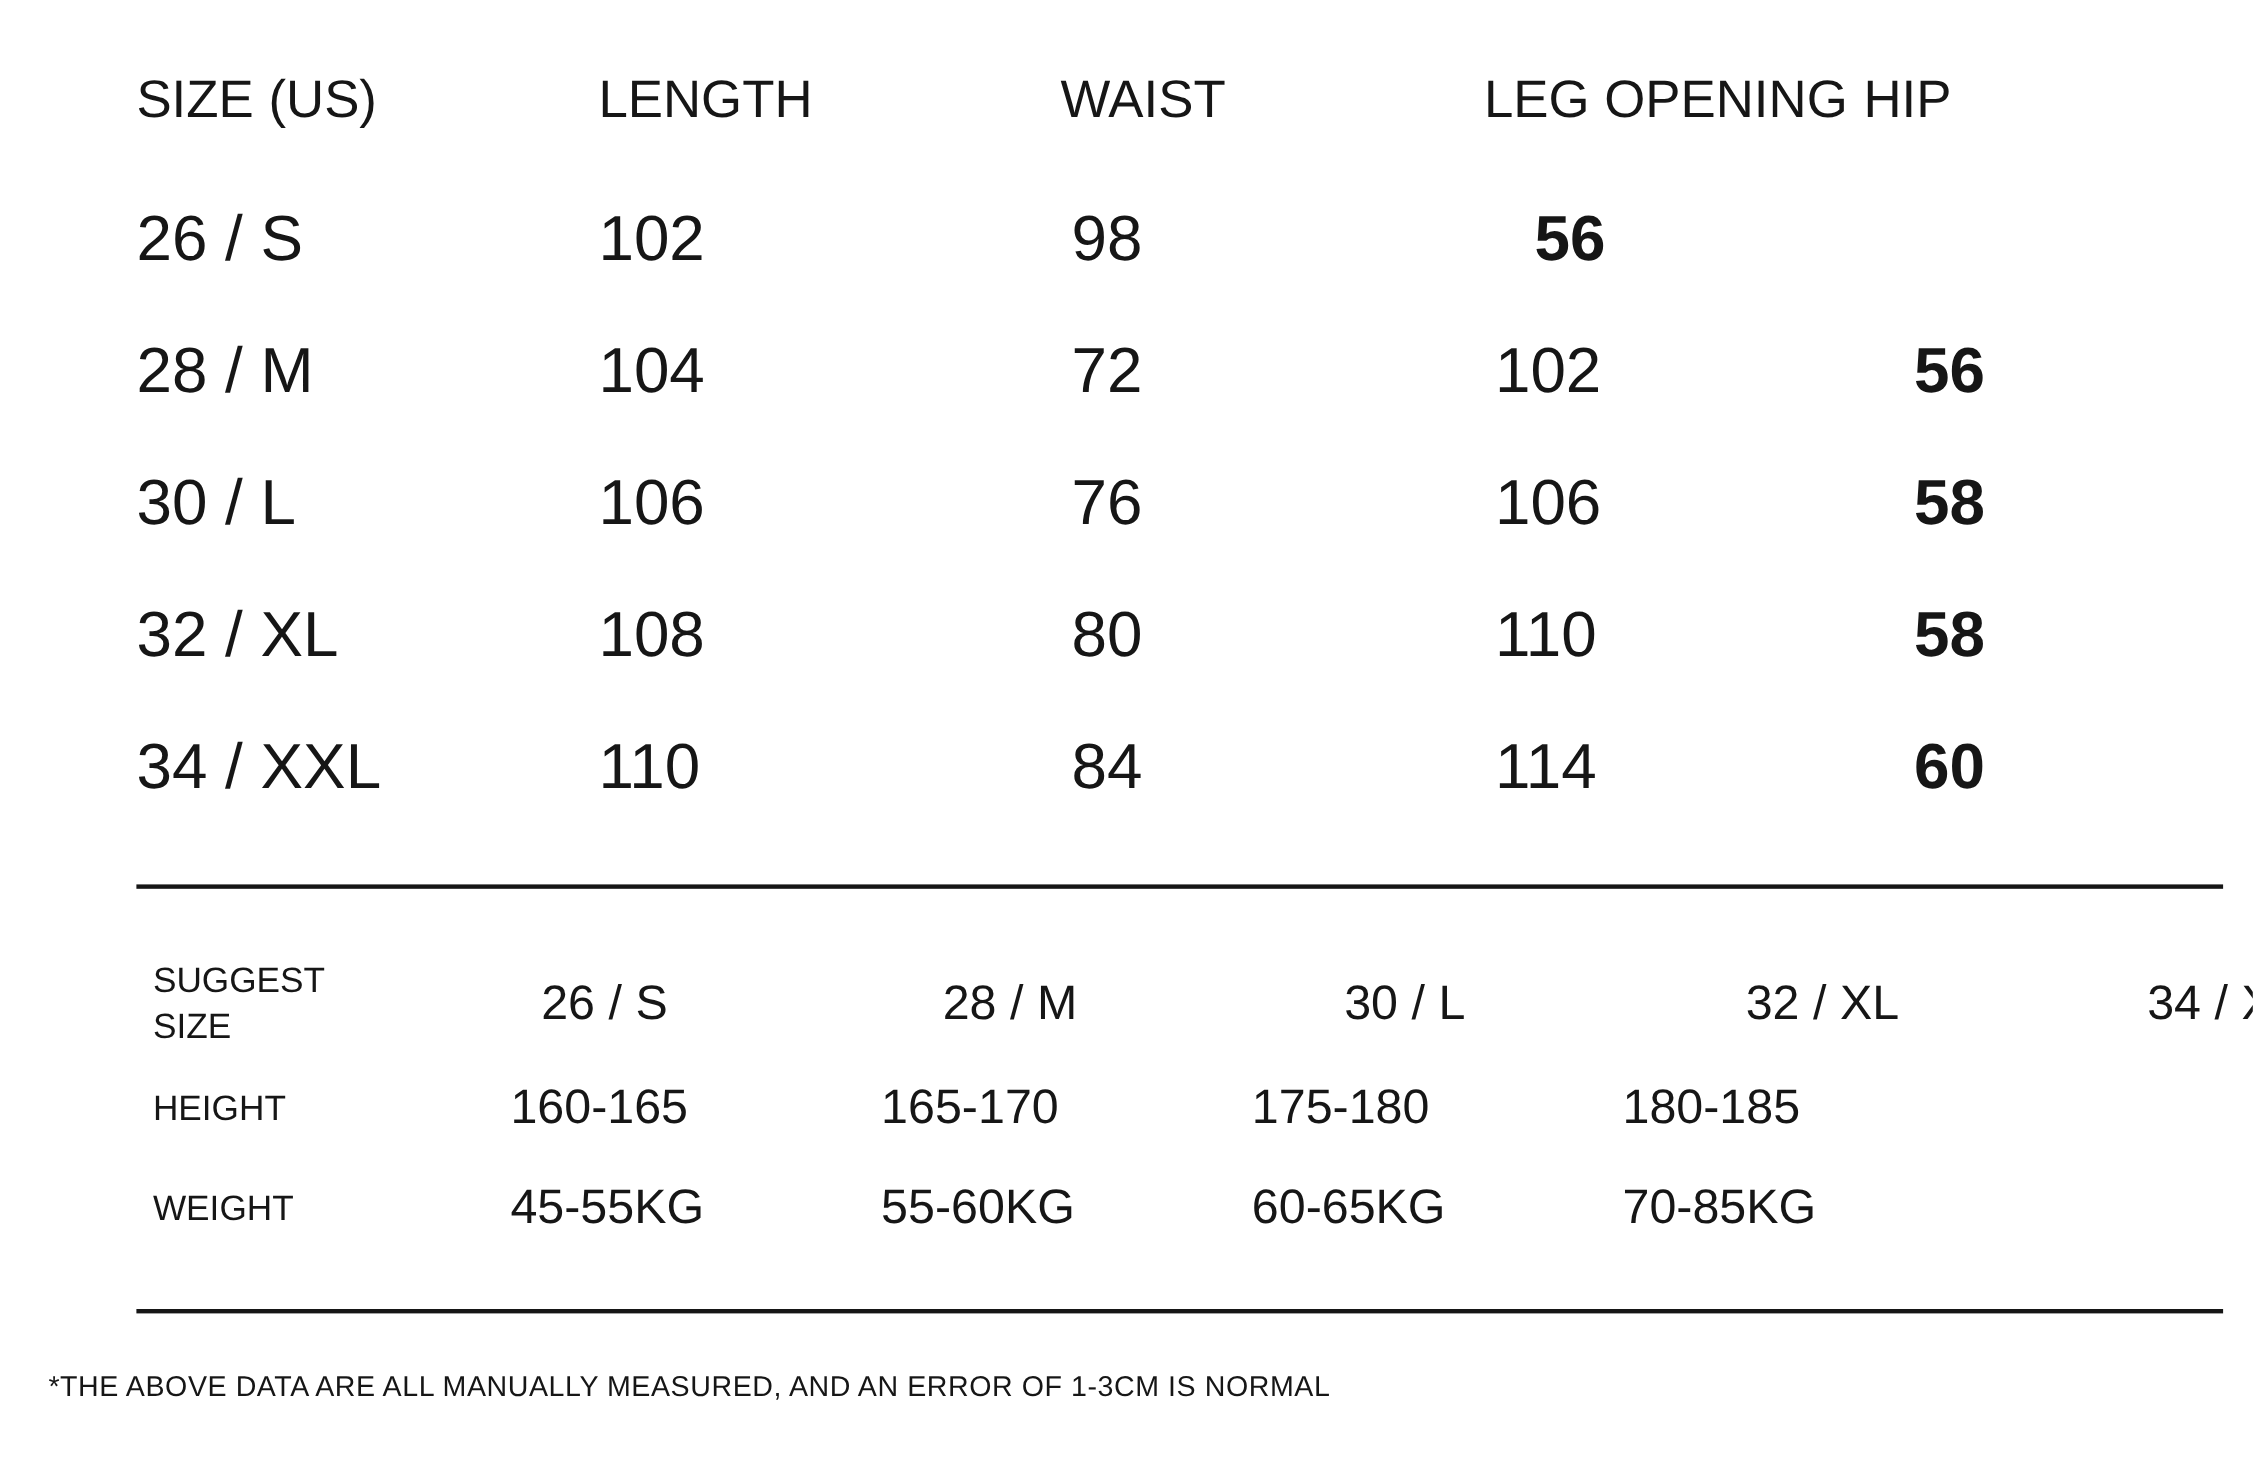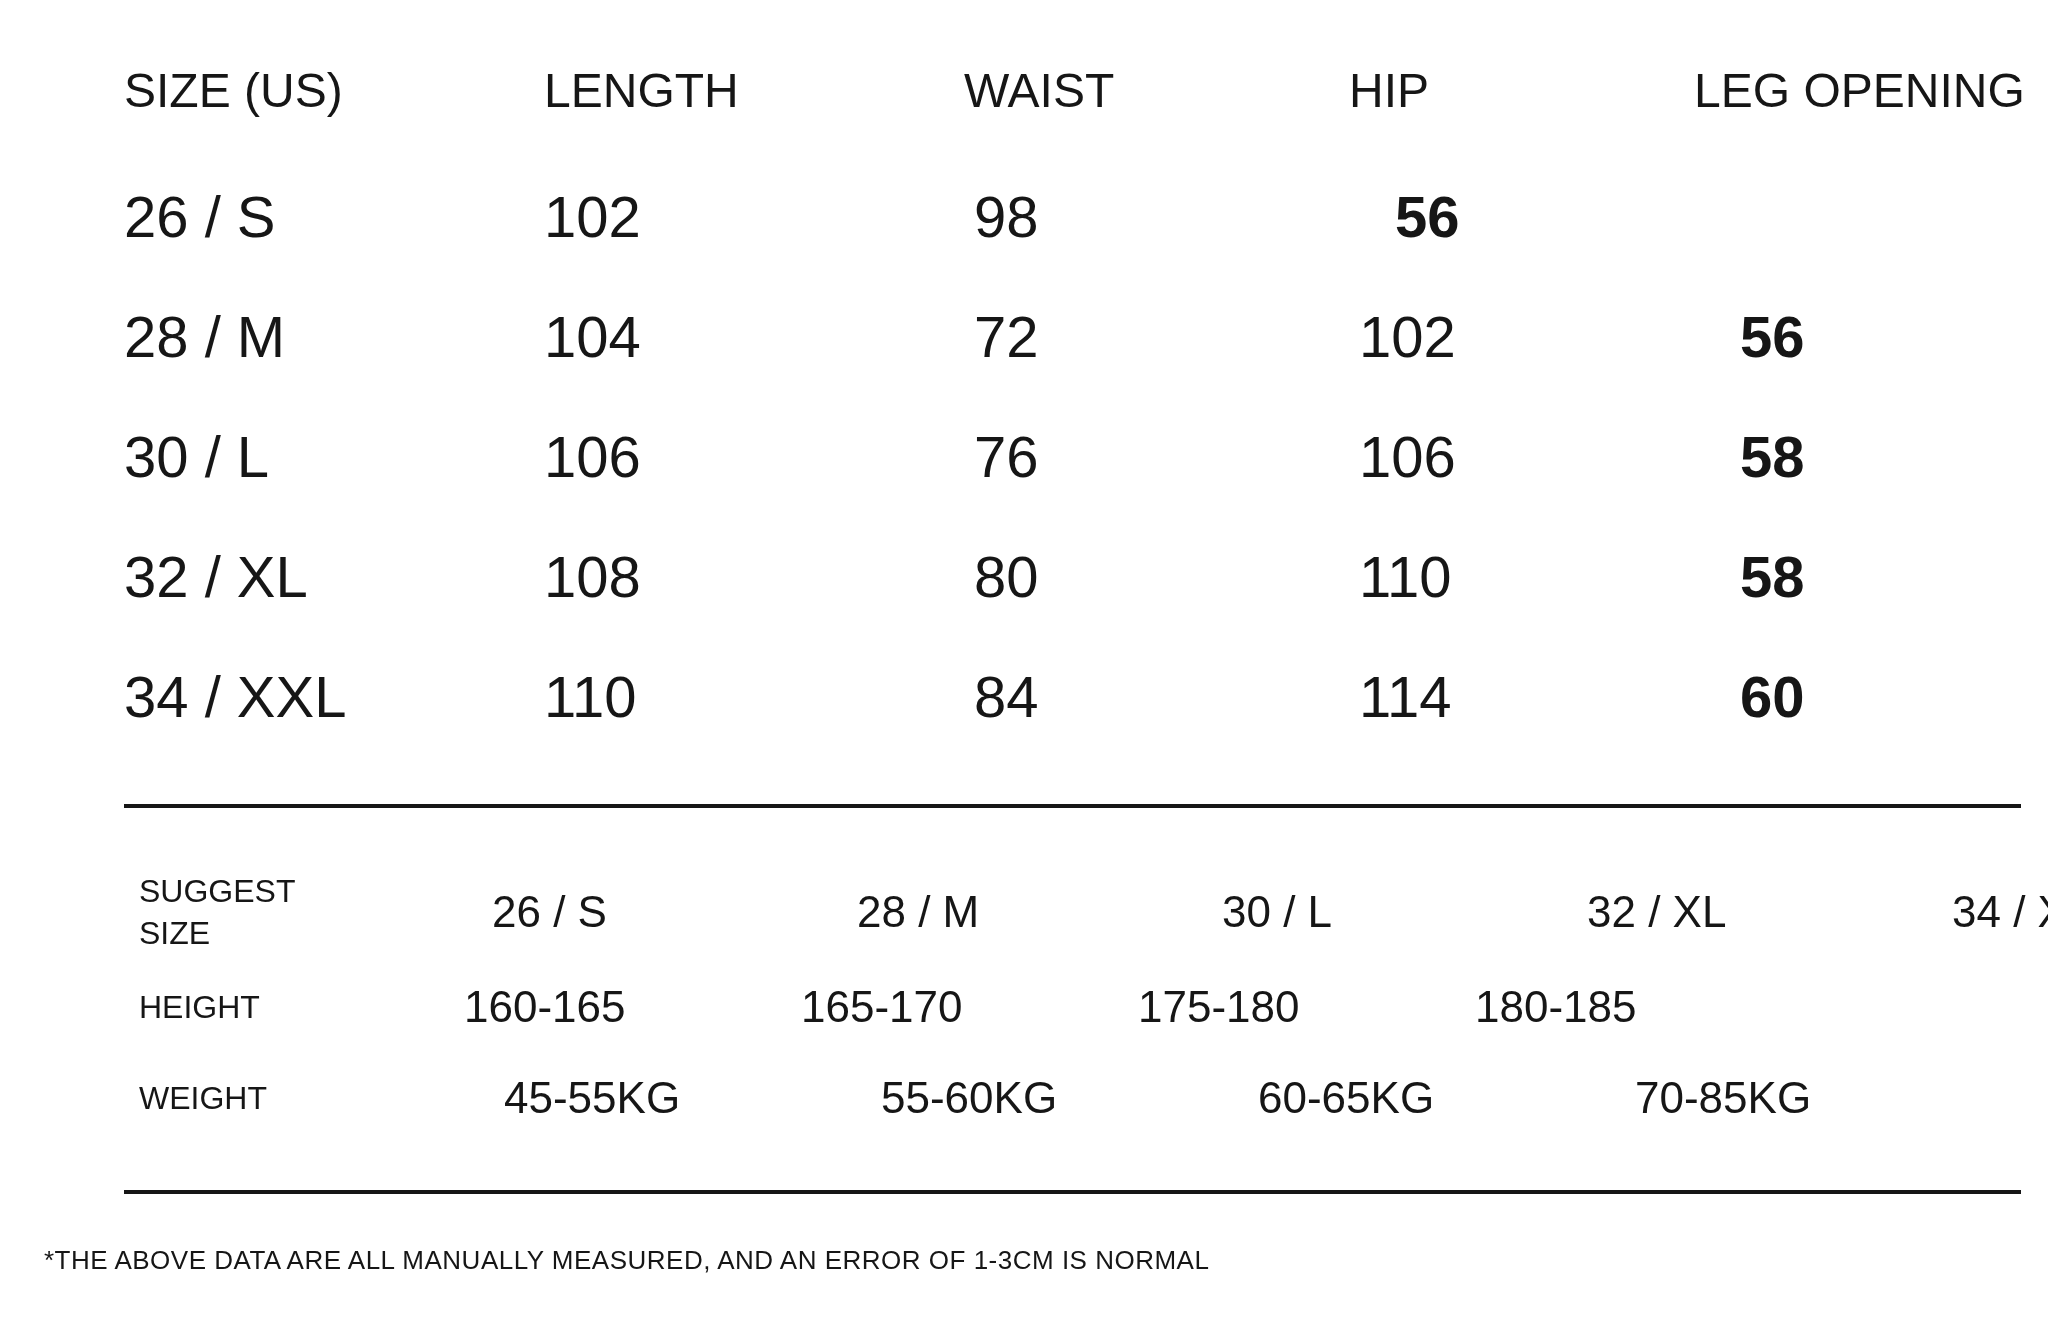--- a/index.html
+++ b/index.html
@@ -48,21 +48,21 @@
   }
   .s-row .rowlabel {
     font-size: 32px;
     line-height: 1.32;
     padding-left: 15px;
   }
   .s-row .rowlabel.wrap { max-width: 200px; }
   .s-row .val { font-size: 44px; white-space: nowrap; }
   .s-suggest { margin-top: 34px; height: 140px; gap: 28px; }
   .s-height  { height: 46px; }
-  .s-weight  { margin-top: 24px; height: 92px; gap: 40px; }
+  .s-weight  { margin-top: 24px; height: 92px; }
 
   
   .footnote {
     margin-top: 51px;
     text-align: left;
     font-size: 26px;
     line-height: 30px;
     letter-spacing: 0.5px;
     color: #161616;
   }
@@ -70,22 +70,22 @@
 </head>
 <body>
 
 <div class="page">
 
   <div class="meas">
     <div class="m-row m-head">
       <div class="cell c1">SIZE (US)</div>
       <div class="cell c2">LENGTH</div>
       <div class="cell c3">WAIST</div>
+      <div class="cell c5">LEG OPENING</div>
       <div class="cell c4">HIP</div>
-      <div class="cell c5">LEG OPENING</div>
     </div>
 
     <div class="m-row m-data first">
       <div class="cell c1">26 / S</div>
       <div class="cell c2">102</div>
       <div class="cell c4">98</div>
       <div class="cell c5">56</div>
     </div>
 
     <div class="m-row m-data">

